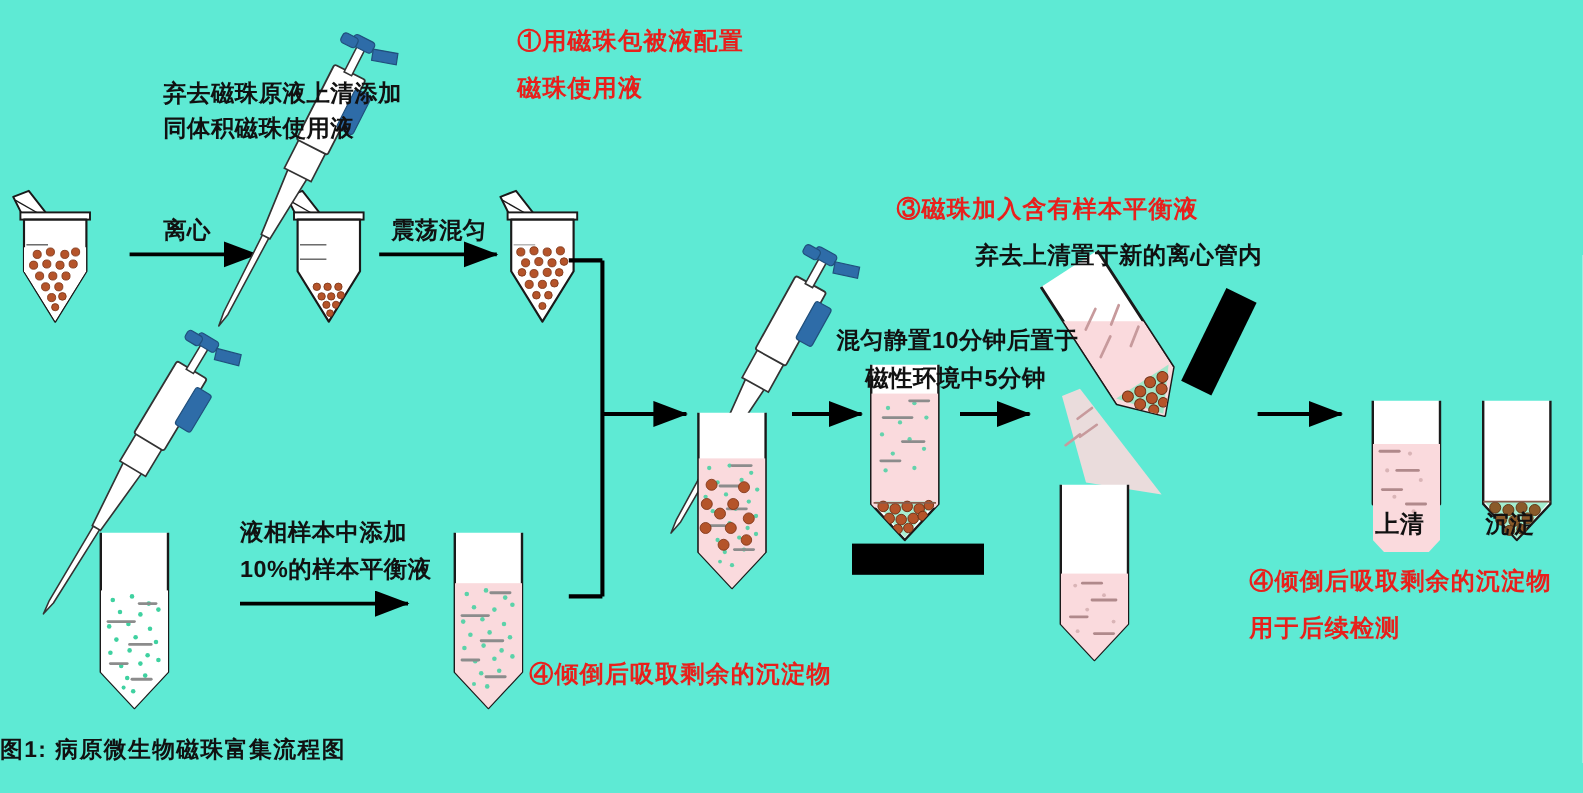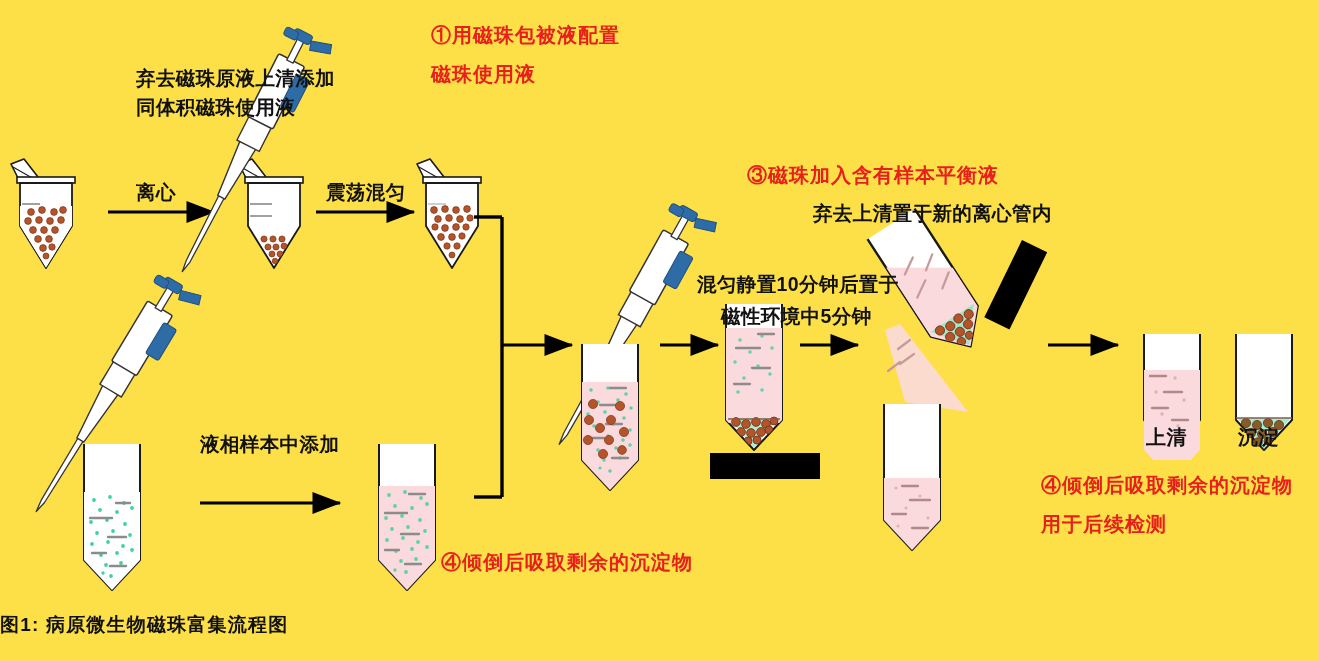--- a/index.html
+++ b/index.html
@@ -5,21 +5,21 @@
 <style>
   html,body{margin:0;padding:0;background:#ffffff;}
   body{
     font-family:"Liberation Sans","DejaVu Sans",sans-serif;
     -webkit-font-smoothing:antialiased;
   }
   #figure{
     position:relative;
     width:1319px;
     height:661px;
-    background:#fde047;
+    background:#5eead4;
     overflow:hidden;
   }
   .layer{position:absolute;left:0;top:0;width:1319px;height:661px;}
   svg.layer{pointer-events:none;}
 
   
   .lbl{
     position:absolute;
     white-space:pre;
     line-height:1.32;
@@ -494,20 +494,21 @@
   <div class="lbl s19" style="left:326px; top:180px;text-align:right;">震荡混匀</div>
 
   <div class="lbl red s20" style="left:747px; top:120px;margin-top:42px;">③磁珠加入含有样本平衡液</div>
 
   <div class="lbl s19" style="left:813px; top:201px;">弃去上清置于新的离心管内</div>
 
   <div class="lbl s19" style="left:697px; top:272px;">混匀静置10分钟后置于</div>
   <div class="lbl s19" style="left:697px; top:304px;margin-left:24px;">磁性环境中5分钟</div>
 
   <div class="lbl s19" style="left:200px; top:432px;">液相样本中添加</div>
+  <div class="lbl s19" style="left:200px; top:463px;">10%的样本平衡液</div>
 
   <div class="lbl red s20" style="left:441px; top:549px;">④倾倒后吸取剩余的沉淀物</div>
 
   <div class="lbl s20" style="left:1146px; top:424px;">上清</div>
   <div class="lbl s20" style="left:1238px; top:424px;">沉淀</div>
 
   <div class="lbl red s20" style="left:1041px; top:472px;">④倾倒后吸取剩余的沉淀物</div>
   <div class="lbl red s20" style="left:1041px; top:511px;">用于后续检测</div>
 
   <div class="caption" style="top:612px;">图1:  病原微生物磁珠富集流程图</div>

